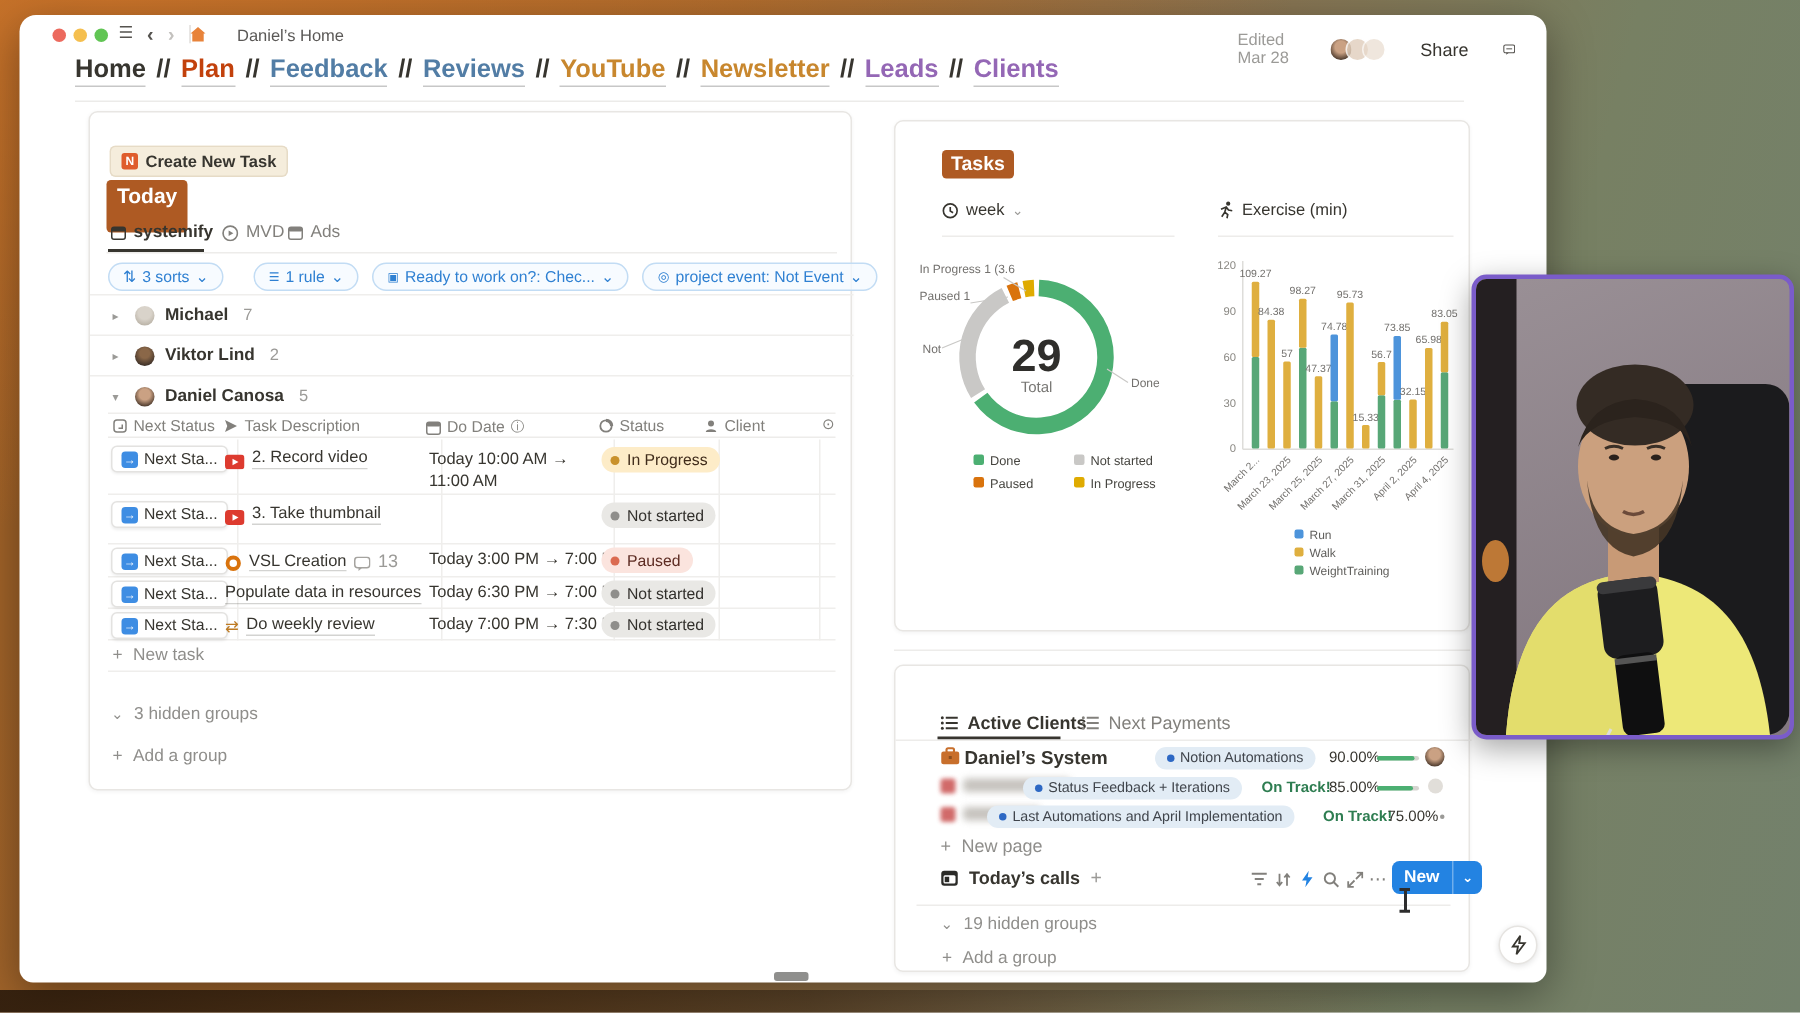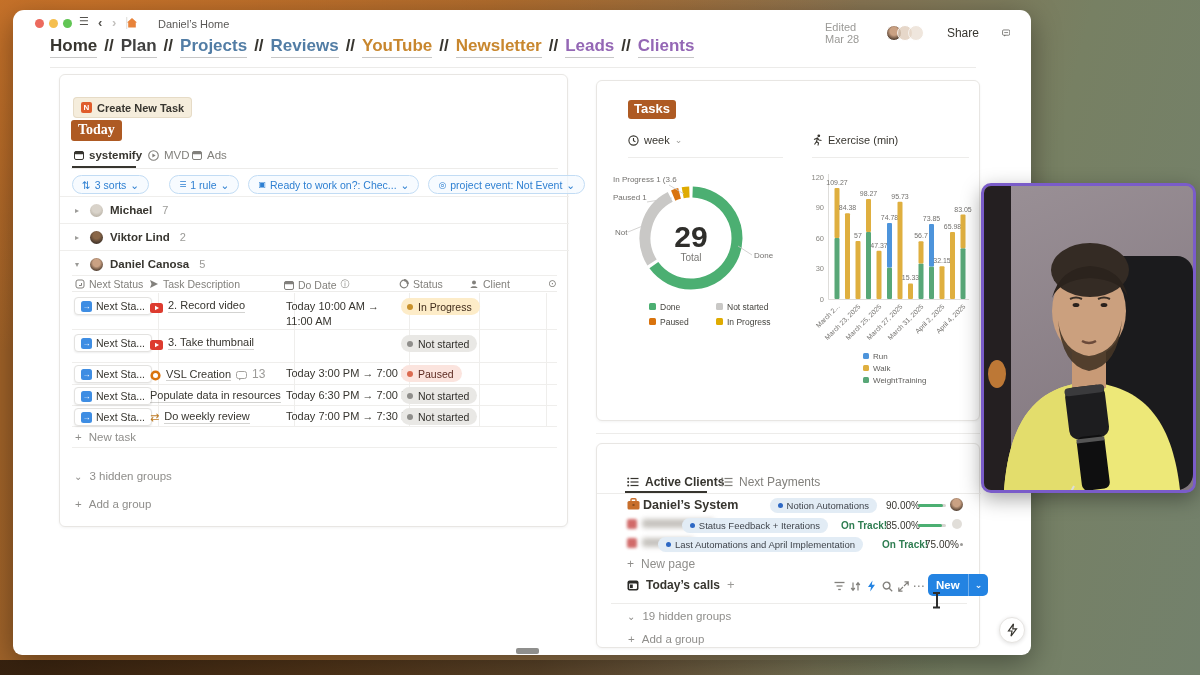--- a/index.html
+++ b/index.html
@@ -30,22 +30,22 @@
   .tb-share { font-size:12px; color:#37352f; font-weight:500; }
   .pg-divider { position:absolute; left:37px; top:57px; width:926px; height:1px; background:#ECEBE9; }
   .card { position:absolute; background:#fff; border:1px solid #E8E6E3; border-radius:6px;
     box-shadow:0 1px 3px rgba(0,0,0,.05); }
   
   .create-btn { position:absolute; left:13px; top:22px; height:21px; display:flex; align-items:center; gap:5px;
     padding:0 8px; background:#F5EDDC; border-radius:4px; font-size:11px; font-weight:600; color:#37352F; cursor:pointer;
     box-shadow:inset 0 0 0 1px rgba(120,90,40,.12);}
   .nlogo { width:11px; height:11px; background:#DF5C2C; border-radius:2px; color:#fff; font-size:8px;
     font-weight:700; display:flex; align-items:center; justify-content:center; }
-  .today-h { position:absolute; left:11px; top:45px; padding:2px 7px 3px; background:#AE5A23; color:#fff;
-    font-size:14px; font-weight:700; border-radius:3px;font-family:Liberation Serif, serif; }
+  .today-h { position:absolute; left:11px; top:45px; padding:2px 7px 17px; background:#AE5A23; color:#fff;
+    font-size:14px; font-weight:700; border-radius:3px; }
   .btab { position:absolute; top:74px; display:flex; align-items:center; gap:5px; font-size:11.5px; cursor:pointer; }
   .btab.on { color:#37352F; font-weight:700; }
   .btab.off { color:#82807c; font-weight:500; }
   .tabline { position:absolute; left:12px; top:91px; width:64px; height:2px; background:#37352F; }
   .tabs-border { position:absolute; left:11px; top:93px; width:487px; height:1px; background:#EDECEA; }
   .pill { height:19px; display:flex; align-items:center; gap:4px; padding:0 9px; border:1px solid #C2DCF4;
     border-radius:999px; color:#2F80D2; font-size:10.5px; background:rgba(244,250,255,.7); cursor:pointer; white-space:nowrap; }
   .pillrow { position:absolute; left:12px; top:100px; display:flex; gap:9px; }
   .grow { position:absolute; left:0; width:509px; height:27px; display:flex; align-items:center; gap:7px; padding-left:15px;
     border-top:1px solid #EFEEEC; font-size:11.5px; color:#37352F; }
@@ -141,23 +141,23 @@
         <path d="M4 11 L4 13.4 L7 11" fill="#55534F"></path>
           <line x1="4" y1="6.2" x2="11" y2="6.2" stroke="#55534F" stroke-width="1.2"></line>
       </svg>
       <span class="star">★</span>
       <span style="color:#55534F;font-size:13px;letter-spacing:1px">⋯</span>
     </div>
 
     <div class="crumbs">
       <span class="crumb" style="color: rgb(55, 53, 47);">Home</span>
       <span class="crumb-sep">//</span>
-      <span class="crumb" style="color: #404040;">Plan</span>
+      <span class="crumb" style="color: #c2410c;">Plan</span>
       <span class="crumb-sep">//</span>
-      <span class="crumb" style="color: rgb(82, 125, 165);">Projects</span>
+      <span class="crumb" style="color: rgb(82, 125, 165);">Feedback</span>
       <span class="crumb-sep">//</span>
       <span class="crumb" style="color: rgb(82, 125, 165);">Reviews</span>
       <span class="crumb-sep">//</span>
       <span class="crumb" style="color: rgb(200, 135, 46);">YouTube</span>
       <span class="crumb-sep">//</span>
       <span class="crumb" style="color: rgb(200, 135, 46);">Newsletter</span>
       <span class="crumb-sep">//</span>
       <span class="crumb" style="color: rgb(148, 103, 181);">Leads</span>
       <span class="crumb-sep">//</span>
       <span class="crumb" style="color: rgb(148, 103, 181);">Clients</span>

